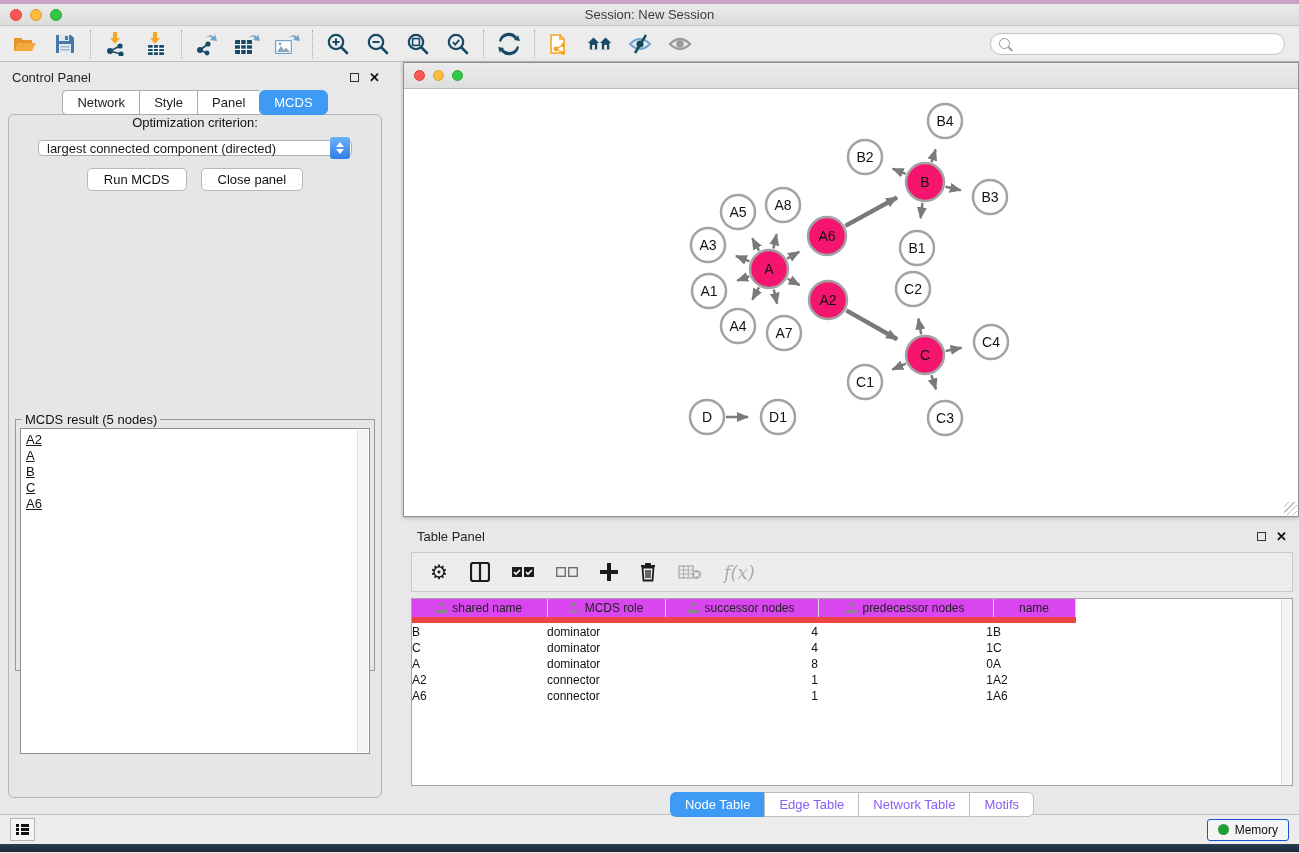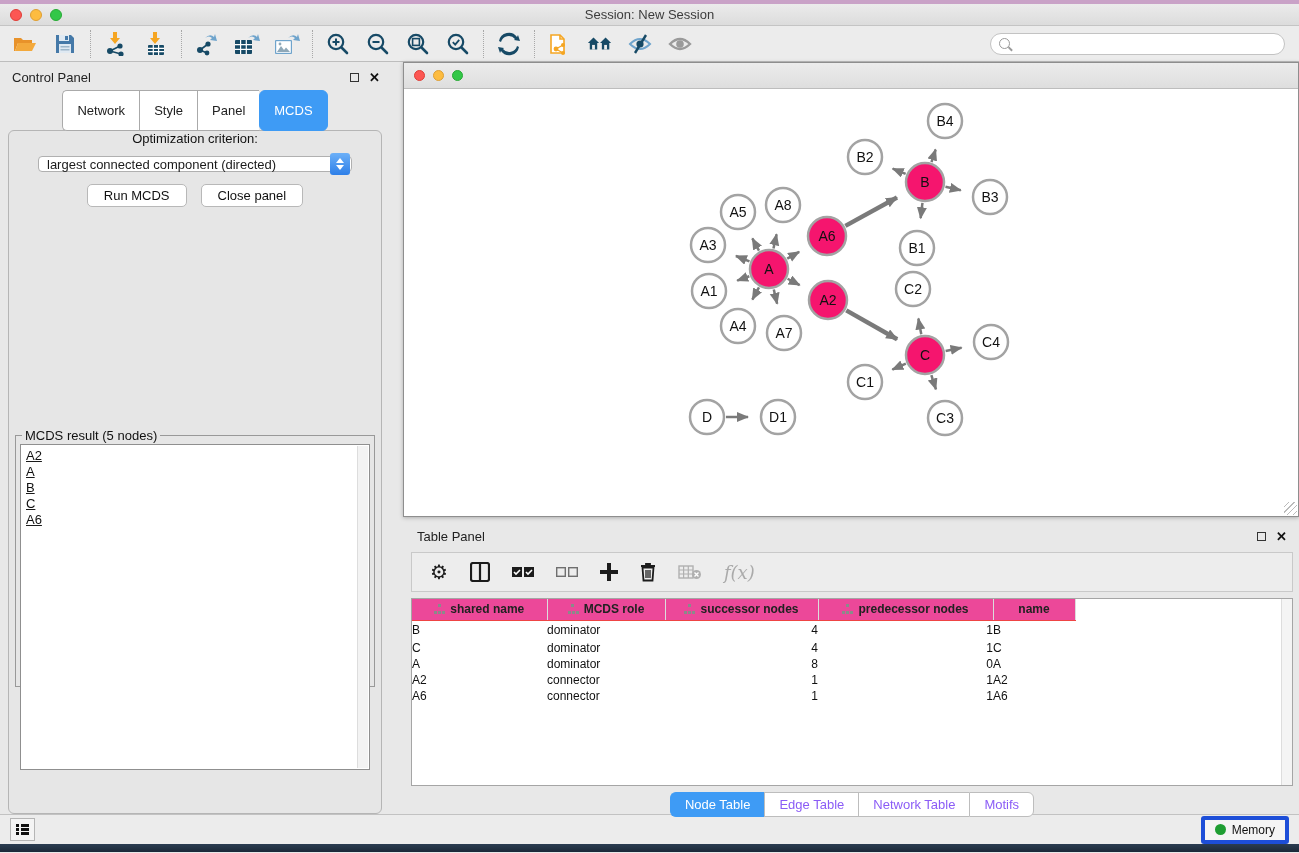--- a/index.html
+++ b/index.html
@@ -34,21 +34,21 @@
   .main-row { display:flex; height:752px; }
 
   
   .control-panel { width:390px; background:#e8e8e8; position:relative; padding-top:6px; }
   .panel-head { display:flex; align-items:center; padding:2px 10px 4px 12px; }
   .panel-head .ph-title { font-size:13px; color:#222; }
   .ph-icons { margin-left:auto; display:flex; gap:10px; align-items:center; }
   .icon-float { width:9px; height:9px; border:1.5px solid #333; }
   .icon-close { font-size:13px; font-weight:bold; color:#111; line-height:1; }
   .cp-tabs { display:flex; justify-content:center; position:relative; top:1px; z-index:2; }
-  .cp-tab { font-size:13px; padding:12px 14px; background:#fff; border:1px solid #aaa; border-right:none; color:#222; }
+  .cp-tab { font-size:13px; padding:4px 14px; background:#fff; border:1px solid #aaa; border-right:none; color:#222; }
   .cp-tab:first-child { border-top-left-radius:5px; border-bottom-left-radius:5px;}
   .cp-tab:last-child { border-right:1px solid #aaa; border-top-right-radius:5px; border-bottom-right-radius:5px;border-radius:6px;}
   .cp-tab.active { background:#3e9bf5; border-color:#3e9bf5; color:#fff; }
   .cp-content { margin:0 8px; height:684px; border:1px solid #b5b5b5; border-radius:6px; background:#e6e6e6; padding-top:0; }
   .opt-label { text-align:center; font-size:13px; color:#111; margin-bottom:10px; }
   .dropdown { width:314px; height:16px; margin:0 auto; background:#fff; border:1px solid #b0b0b0; border-radius:4px;
               display:flex; align-items:center; position:relative; }
   .dropdown .dd-text { font-size:13px; padding-left:8px; flex:1; white-space:nowrap; overflow:hidden;}
   .dd-stepper { width:20px; height:22px; border-radius:3px; background:linear-gradient(#6cb0f8,#2e7fe8); margin-right:1px;
                 display:flex; flex-direction:column; align-items:center; justify-content:center; gap:2px; }
@@ -79,21 +79,21 @@
   
   .table-panel { flex:1; padding:8px 6px 0 8px; position:relative; }
   .tp-head { display:flex; align-items:center; padding:4px 6px 8px 6px; }
   .tp-title { font-size:13px; color:#222; }
   .tp-toolbar { height:40px; border:1px solid #c9c9c9; background:#ededed; display:flex; align-items:center; gap:22px; padding:0 18px; }
   .tpi { display:flex; align-items:center; justify-content:center; height:24px; }
   .gear-glyph { font-size:20px; color:#1c1c1c; line-height:1;}
   .fx-label { font-family:"DejaVu Serif", serif; font-style:italic; font-size:18px; color:#aaa; }
   .tp-table-wrap { margin-top:6px; border:1px solid #a5a5a5; background:#fff; height:188px; position:relative; overflow:hidden;}
   table.datatable { border-collapse:collapse; font-size:12px; table-layout:fixed; }
-  table.datatable th { font-weight:bold; background:#ec4899; border-bottom:1px solid #ef4444; border-right:1px solid #dcdcdc;
+  table.datatable th { font-weight:normal; background:#d946ef; border-bottom:6px solid #ef4444; border-right:1px solid #dcdcdc;
                        height:21px; font-size:12px; color:#222; }
   th .th-inner { display:flex; align-items:center; justify-content:center; gap:5px; }
   .tree-ic { width:11px; height:10px; position:relative; display:inline-block; }
   .tree-ic::before { content:""; position:absolute; top:0; left:3.5px; width:3px; height:3px; background:#8a8a8a;}
   .tree-ic::after { content:""; position:absolute; bottom:0; left:0; width:3px; height:3px; background:#8a8a8a;
                     box-shadow:4px 0 0 #8a8a8a, 8px 0 0 #8a8a8a; }
   table.datatable td { height:16px; color:#111; border:none; padding:0; }
   td.al { text-align:left; padding-left:16px; }
   td.al2 { text-align:left; padding-left:12px; }
   td.ar { text-align:right; padding-right:9px; }
@@ -105,21 +105,21 @@
   .tp-tab.active { background:#3e9bf5; border-color:#3e9bf5; color:#fff; }
 
   
   .statusbar { height:30px; background:#ececec; border-top:1px solid #c2c2c2; display:flex; align-items:center; padding:0 10px; }
   .list-btn { width:25px; height:23px; border:1px solid #b5b5b5; background:#f4f4f4; display:flex; align-items:center; justify-content:center; }
   .list-ic { width:13px; height:11px; position:relative; }
   .list-ic::before { content:""; position:absolute; left:0; top:0; width:3px; height:2.5px; background:#111;
                      box-shadow:0 4px 0 #111, 0 8px 0 #111; }
   .list-ic::after { content:""; position:absolute; left:5px; top:0; width:8px; height:2.5px; background:#111;
                     box-shadow:0 4px 0 #111, 0 8px 0 #111; }
-  .memory-btn { margin-left:auto; display:flex; align-items:center; gap:6px; border:4px solid #1d4ed8; background:#f4f4f4;
+  .memory-btn { margin-left:auto; display:flex; align-items:center; gap:6px; border:1px solid #1d4ed8; background:#f4f4f4;
                 border-radius:3px; padding:3px 10px; font-size:12px; color:#111; }
   .mem-dot { width:11px; height:11px; border-radius:50%; background:#1f9e33; }
   .desktop-strip-bottom { height:8px; background:linear-gradient(#2b3d52,#1b2838); }
 
   .graph-edge { stroke:#7a7a7a; fill:none; }
   .graph-label { font-family:"Liberation Sans",sans-serif; font-size:14px; fill:#111; }
 </style>
 </head>
 <body>
 

